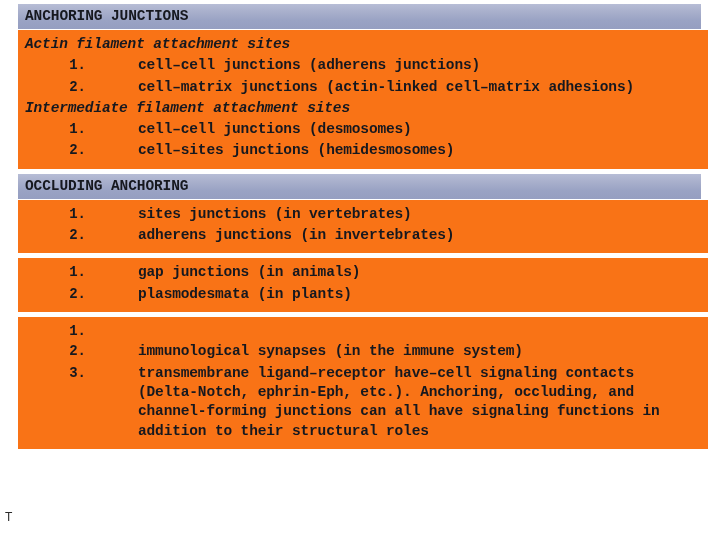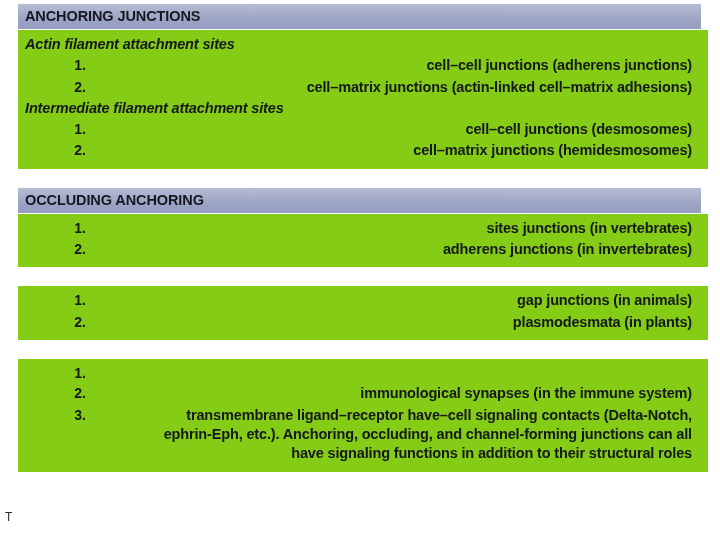--- a/index.html
+++ b/index.html
@@ -24,21 +24,21 @@
     background: #ffffff;
   }
 
   .table-wrap {
     position: absolute;
     left: 18px;
     top: 4px;
     width: 690px;
   }
 
-  .section { margin: 0 0 19px 0; }
+  .section { margin: 0 0 5px 0; font-family: Liberation Mono, monospace; }
   .section:last-child { margin-bottom: 0; }
 
   .sec-header {
     width: 683px;
     height: 26px;
     box-sizing: border-box;
     background: linear-gradient(to bottom,
         #b7bdd6 0%,
         #a9b0cc 30%,
         #9aa3c4 65%,
@@ -53,21 +53,21 @@
     font-weight: bold;
     color: #16181f;
     letter-spacing: -0.1px;
     line-height: 1;
     white-space: nowrap;
   }
 
   .sec-body {
     width: 690px;
     box-sizing: border-box;
-    background: #84cc16;
+    background: #f97316;
     padding: 4px 0 7px 0;
   }
 
   .subhead {
     font-size: 14.5px;
     font-weight: bold;
     font-style: italic;
     color: #16181f;
     padding: 1px 0 1px 7px;
     line-height: 1.33;
@@ -90,21 +90,20 @@
     font-weight: bold;
     color: #16181f;
   }
   .item-text {
     flex: 1 1 auto;
     font-size: 14.5px;
     font-weight: bold;
     color: #16181f;
     letter-spacing: -0.15px;
     padding-right: 16px;
-    text-align: right;
   }
 
   .stray-glyph {
     position: absolute;
     left: 5px;
     top: 510px;
     font-size: 12px;
     color: #2a2a2a;
     font-family: "Liberation Sans", sans-serif;
   }
@@ -130,21 +129,21 @@
             <div class="item-num">2.</div>
             <div class="item-text">cell–matrix junctions (actin-linked cell–matrix adhesions)</div>
           </div>
           <div class="subhead">Intermediate filament attachment sites</div>
           <div class="item">
             <div class="item-num">1.</div>
             <div class="item-text">cell–cell junctions (desmosomes)</div>
           </div>
           <div class="item">
             <div class="item-num">2.</div>
-            <div class="item-text">cell–matrix junctions (hemidesmosomes)</div>
+            <div class="item-text">cell–sites junctions (hemidesmosomes)</div>
           </div>
         </div>
       </div>
       <div class="section">
         <div class="sec-header">
           <div class="sec-header-title">OCCLUDING ANCHORING</div>
         </div>
         <div class="sec-body">
           <div class="item">
             <div class="item-num">1.</div>

